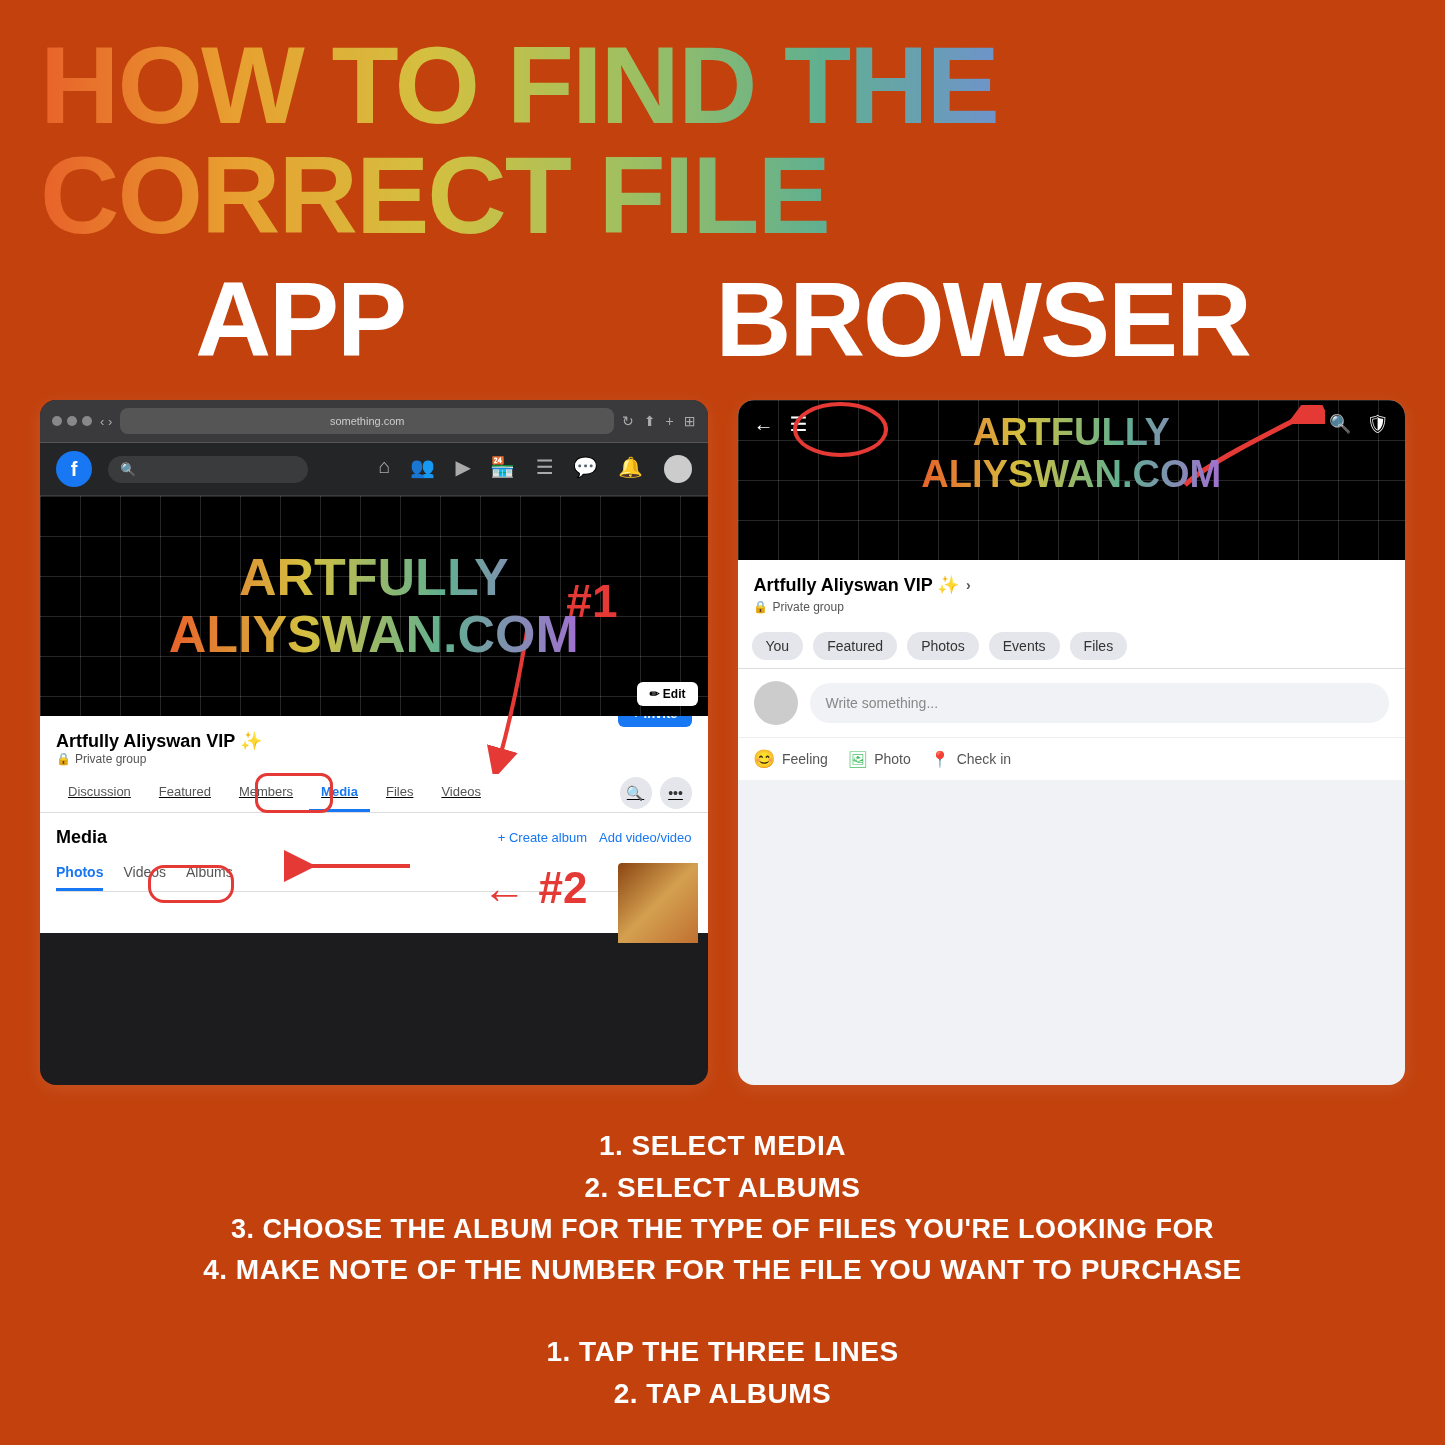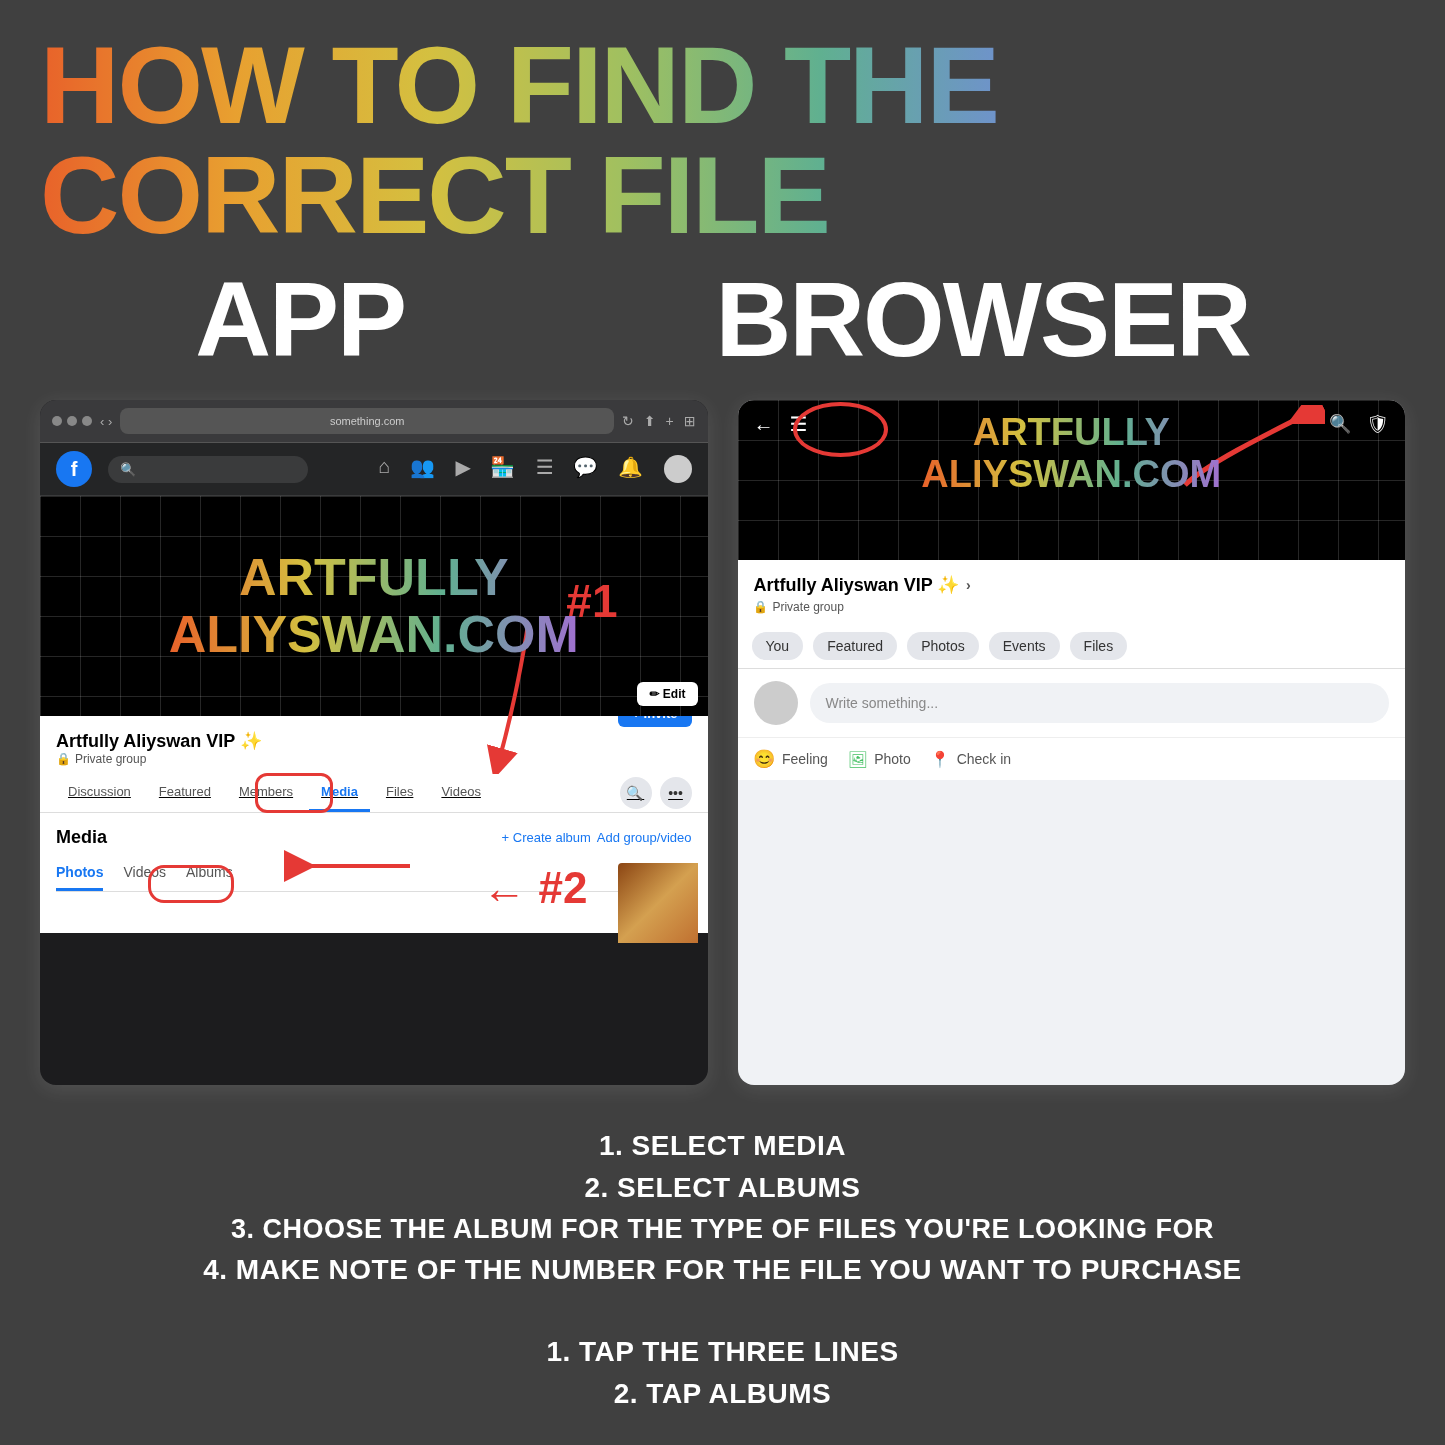--- a/index.html
+++ b/index.html
@@ -6,21 +6,21 @@
     body {
       background: #000;
       width: 1445px;
       height: 1445px;
       overflow: hidden;
       font-family: Arial, sans-serif;
     }
     .page {
       width: 1445px;
       height: 1445px;
-      background: #404040;
+      background: #c2410c;
       display: flex;
       flex-direction: column;
       align-items: center;
       padding: 30px 40px 20px 40px;
     }
     
     .main-title {
       font-size: 110px;
       font-weight: 900;
       text-transform: uppercase;
@@ -226,21 +226,21 @@
     .media-header {
       display: flex;
       justify-content: space-between;
       align-items: center;
       margin-bottom: 10px;
     }
     .media-title {
       font-size: 18px; font-weight: 700; color: #000;
     }
     .media-actions {
-      display: flex; gap: 6px;
+      display: flex; gap: 12px;
       font-size: 13px; color: #1877f2;
     }
     .media-sub-tabs {
       display: flex; gap: 20px;
       border-bottom: 1px solid #ddd;
     }
     .media-sub-tab {
       padding: 6px 0 8px;
       font-size: 14px; color: #555;
     }
@@ -495,21 +495,21 @@
             </marker>
           </defs>
         </svg>
       </div>
 
       <div class="media-section" style="position:relative;min-height:120px;">
         <div class="media-header">
           <span class="media-title">Media</span>
           <div class="media-actions">
             <span>+ Create album</span>
-            <span>Add group/video</span>
+            <span>Add video/video</span>
           </div>
         </div>
         <div class="media-sub-tabs">
           <div class="media-sub-tab active">Photos</div>
           <div class="media-sub-tab">Videos</div>
           <div class="media-sub-tab">Albums</div>
         </div>
 
         <div style="position:absolute;bottom:30px;left:108px;width:86px;height:38px;border:3px solid #e53935;border-radius:16px;"></div>
         <div style="position:absolute;bottom:-10px;right:10px;">

